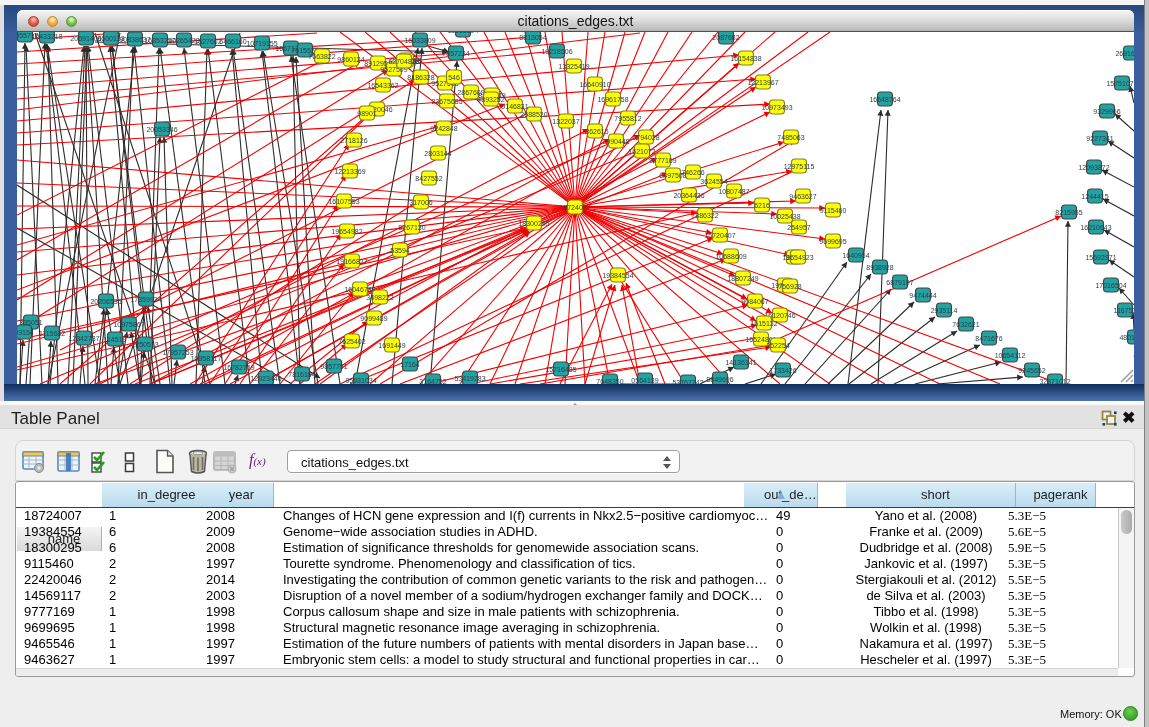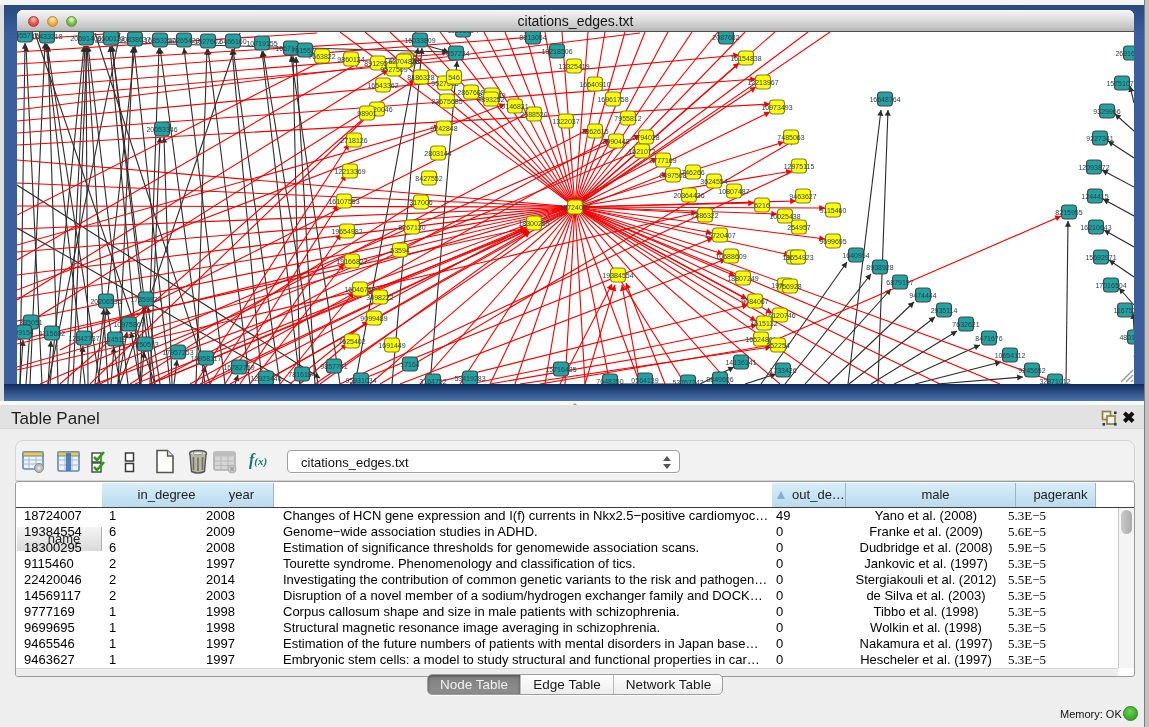--- a/index.html
+++ b/index.html
@@ -25,31 +25,31 @@
 #toolbox { position:absolute; left:15px; top:440px; width:1120px; height:41px; background:#f2f2f2; border:1px solid #d4d4d4; border-radius:8px 8px 0 0; }
 #paneltitle { position:absolute; left:11px; top:409px; font-size:17px; color:#1d1d1d; }
 #floatic { position:absolute; left:1101px; top:410px; }
 #closeic { position:absolute; left:1122px; top:408px; font-size:16px; font-weight:bold; color:#111; }
 
 #combo { position:absolute; left:287px; top:450px; width:393px; height:23px; background:#fff; border:1px solid #9f9f9f; border-radius:4px; box-shadow:0 1px 0 rgba(255,255,255,.7); }
 #combotext { position:absolute; left:13px; top:4px; font-size:13px; color:#111; }
 .stp { position:absolute; left:375px; width:0; height:0; border-left:4px solid transparent; border-right:4px solid transparent; }
 #stup { top:5px; border-bottom:5px solid #555; }
 #stdn { top:13px; border-top:5px solid #555; }
-#fx { position:absolute; left:249px; top:451px; font-size:16px; color:#0f766e; font-family:"Liberation Serif",serif; font-style:italic; font-weight:bold; }
+#fx { position:absolute; left:249px; top:451px; font-size:16px; color:#701a75; font-family:"Liberation Serif",serif; font-style:italic; font-weight:normal; }
 #fx span { font-size:11px; }
 
 #tablebox { position:absolute; left:15px; top:481px; width:1120px; height:196px; background:#fff; border:1px solid #9a9a9a; border-radius:3px; overflow:hidden; }
 #thead { position:absolute; left:0; top:1px; height:25px; width:1118px; background:#fff; border-bottom:1px solid #3c3c3c; }
 .th { position:absolute; top:0; height:24px; background:linear-gradient(#d9eef9,#badbed); border-right:1px solid #9bb6c4; font-size:13px; color:#222; text-align:center; line-height:24px; padding-left:10px; }
 #th0 { left:1px; width:85px; background:linear-gradient(#f4f4f4,#dadada); border-right:1px solid #adadad;margin-top:44px; }
 #th1 { left:86px; width:120px; }
 #th2 { left:184px; width:74px; }
 #th3 { left:258px; width:498px; }
-#th4 { left:756px; width:74px; text-align:center; padding-left:20px; }
+#th4 { left:728px; width:74px; text-align:left; padding-left:20px; }
 #th5 { left:830px; width:170px; }
 #th6 { left:1000px; width:80px; border-right:1px solid #9bb6c4; }
 #sorttri { position:absolute; left:761px; top:8px; width:0; height:0; border-left:4.5px solid transparent; border-right:4.5px solid transparent; border-bottom:8px solid #87add0; }
 #tbody { position:absolute; left:0; top:26px; width:1102px; }
 .tr { position:relative; height:16px; font-size:13px; color:#000; white-space:nowrap; }
 .tr div { position:absolute; top:0; overflow:hidden; }
 .c0 { left:8px; width:77px; }
 .c1 { left:93px; width:89px; }
 .c2 { left:190px; width:66px; }
 .c3 { left:267px; width:487px; }
@@ -786,21 +786,21 @@
       <div id="combotext">citations_edges.txt</div>
       <div class="stp" id="stup"></div>
       <div class="stp" id="stdn"></div>
     </div>
 <div id="tablebox">
 <div id="thead">
 <div class="th" id="th0">name</div>
         <div class="th" id="th1">in_degree</div>
         <div class="th" id="th2">year</div>
         <div class="th" id="th4">out_de…</div>
-        <div class="th" id="th5">male</div>
+        <div class="th" id="th5">short</div>
 <div class="th" id="th6">pagerank</div>
         <div id="sorttri"></div>
 </div>
 <div id="tbody">
 <div class="tr">
           <div class="c0">18724007</div>
           <div class="c1">1</div>
           <div class="c2">2008</div>
           <div class="c3">Changes of HCN gene expression and I(f) currents in Nkx2.5−positive cardiomyoc…</div>
           <div class="c4">49</div>
@@ -887,20 +887,15 @@
           <div class="c4">0</div>
           <div class="c5">Hescheler et al. (1997)</div>
           <div class="c6">5.3E−5</div>
         </div>
 </div>
 <div id="hstrip"></div>
 <div id="vsb">
         <div id="vthumb"></div>
       </div>
 </div>
-<div id="tabs">
-      <div class="tab" id="tab1">Node Table</div>
-      <div class="tab" id="tab2">Edge Table</div>
-      <div class="tab" id="tab3">Network Table</div>
-    </div>
 <div id="mem">Memory: OK</div>
     <div id="memdot"></div>
 <div id="rightstrip"></div>
 </div>
 </body></html>

